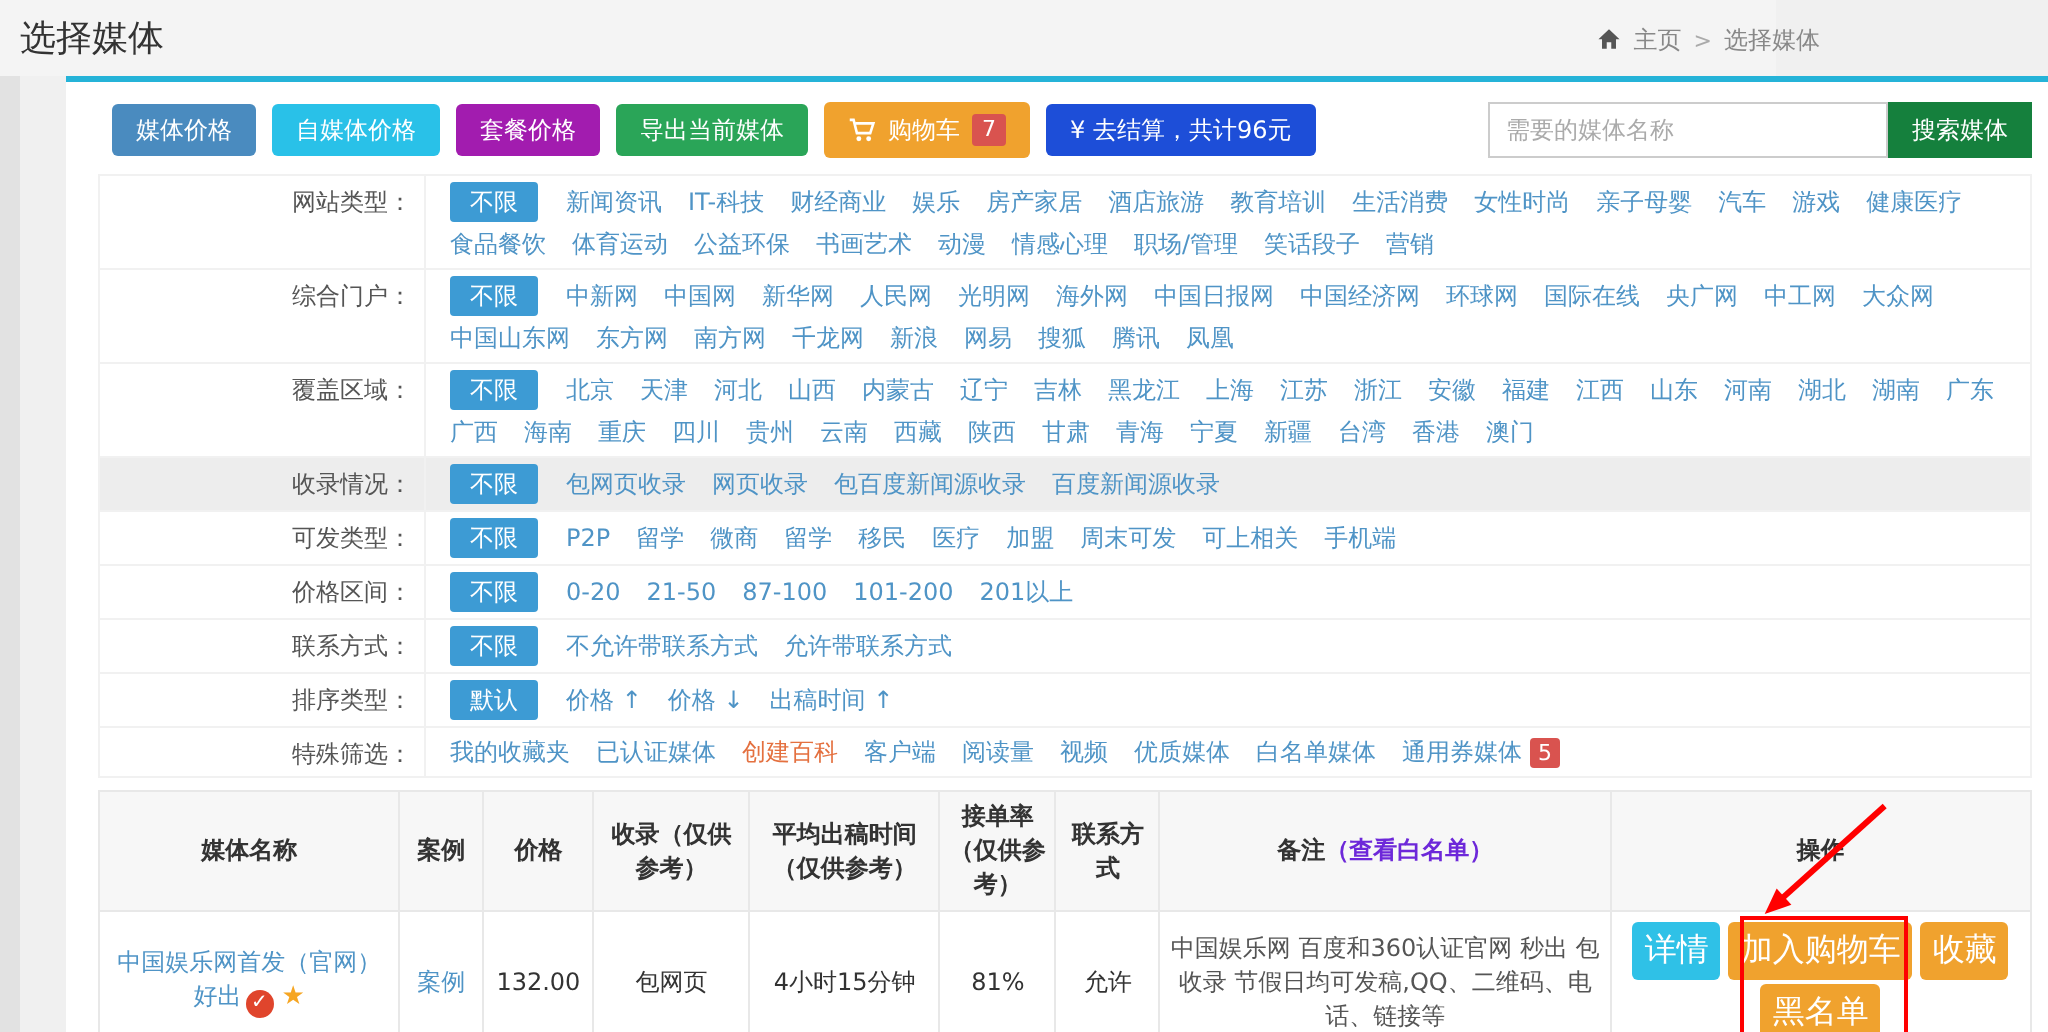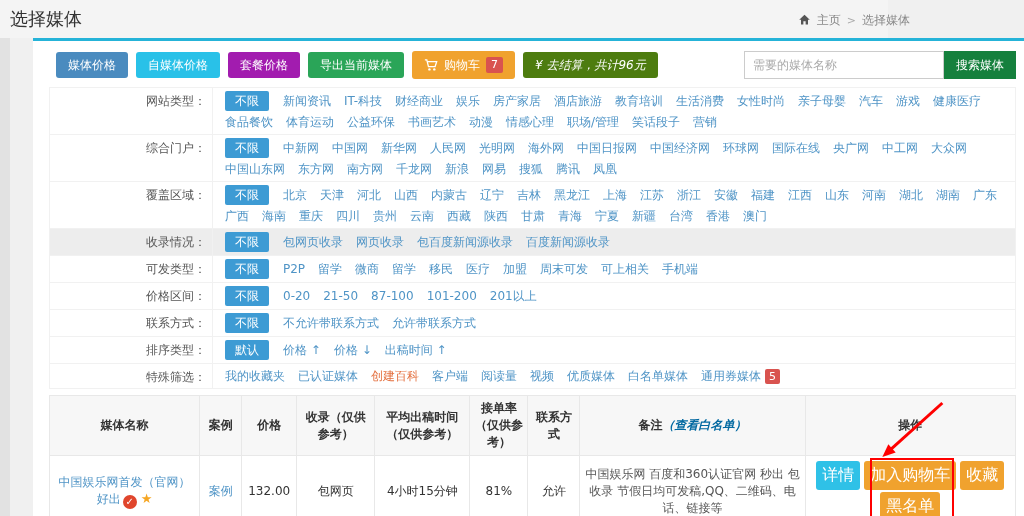--- a/index.html
+++ b/index.html
@@ -34,21 +34,21 @@
   .fopts{line-height:20px;padding:2px 4px 2px 12px !important;}
   .chip{display:inline-block;background:#3d9bd4;color:#fff;padding:0 10px;line-height:20px;border-radius:2px;margin:1px 14px 1px 0;cursor:pointer;text-align:right;}
   .opt{color:#4f94c6;margin-right:13px;cursor:pointer;white-space:nowrap;display:inline-block;}
   .frow-hl td{background:#ededed;}
   .opt-badge{background:#d9534f;color:#fff;padding:0 4px;border-radius:2px;font-size:11px;margin-left:2px;display:inline-block;line-height:15px;}
   
   .media-table{border-collapse:collapse;width:100%;margin-top:6px;table-layout:fixed;}
   .media-table th,.media-table td{border:1px solid #e8e8e8;padding:4px 3px;text-align:center;font-size:12px;vertical-align:middle;word-wrap:break-word;}
   .media-table th{background:#f7f7f7;color:#333;font-weight:bold;}
   .media-table tbody tr:nth-child(even){background:#fbfbfb;}
-  .th-red{color:#0369a1;font-style:italic;}
+  .th-red{color:#6d28d9;}
   .name-link,.case-link{color:#4f94c6;cursor:pointer;text-decoration:none;}
   .badge-check{display:inline-block;width:14px;height:14px;line-height:14px;border-radius:50%;background:#e0452c;color:#fff;font-size:10px;margin:0 2px;vertical-align:-2px;text-align:center;}
   .badge-star{color:#f6a623;font-size:13px;margin-left:2px;}
   .note-cell{font-size:11px;color:#555;}
   .abtn{border:none;color:#fff;border-radius:3px;padding:4px 6px;font-size:16px;margin:1px 2px;cursor:pointer;font-family:Liberation Sans, sans-serif;white-space:nowrap;}
   .abtn.cyan{background:#2fc1e7;}
   .abtn.orange{background:#f0a22e;}
   
   #anno-rect{position:absolute;border:2px solid #ff0000;pointer-events:none;z-index:50;}
   #anno-svg{position:absolute;left:0;top:0;width:1024px;height:516px;pointer-events:none;z-index:51;}
@@ -90,21 +90,21 @@
         </button>
         <button class="tbtn" style="background: rgb(240, 162, 46);">
           <svg width="14" height="14" viewBox="0 0 16 16">
             <path d="M1 2.2h2.2l1.9 7.6h7.6l1.8-5.6H4.4" fill="none" stroke="#fff" stroke-width="1.5"></path>
             <circle cx="6.2" cy="13" r="1.4" fill="#fff"></circle>
             <circle cx="11.8" cy="13" r="1.4" fill="#fff"></circle>
           </svg>
           <span>购物车</span>
           <span class="cart-badge">7</span>
         </button>
-        <button class="tbtn" style="background: #4d7c0f; font-style: italic;">
+        <button class="tbtn" style="background: #1d4ed8;">
           <span>¥ 去结算，共计96元</span>
         </button>
       </span>
     <span class="search-group">
       <input class="search-input" type="text" placeholder="需要的媒体名称" style="">
       <button class="search-btn">搜索媒体</button>
     </span>
   </div>
 
   <table class="filters">

